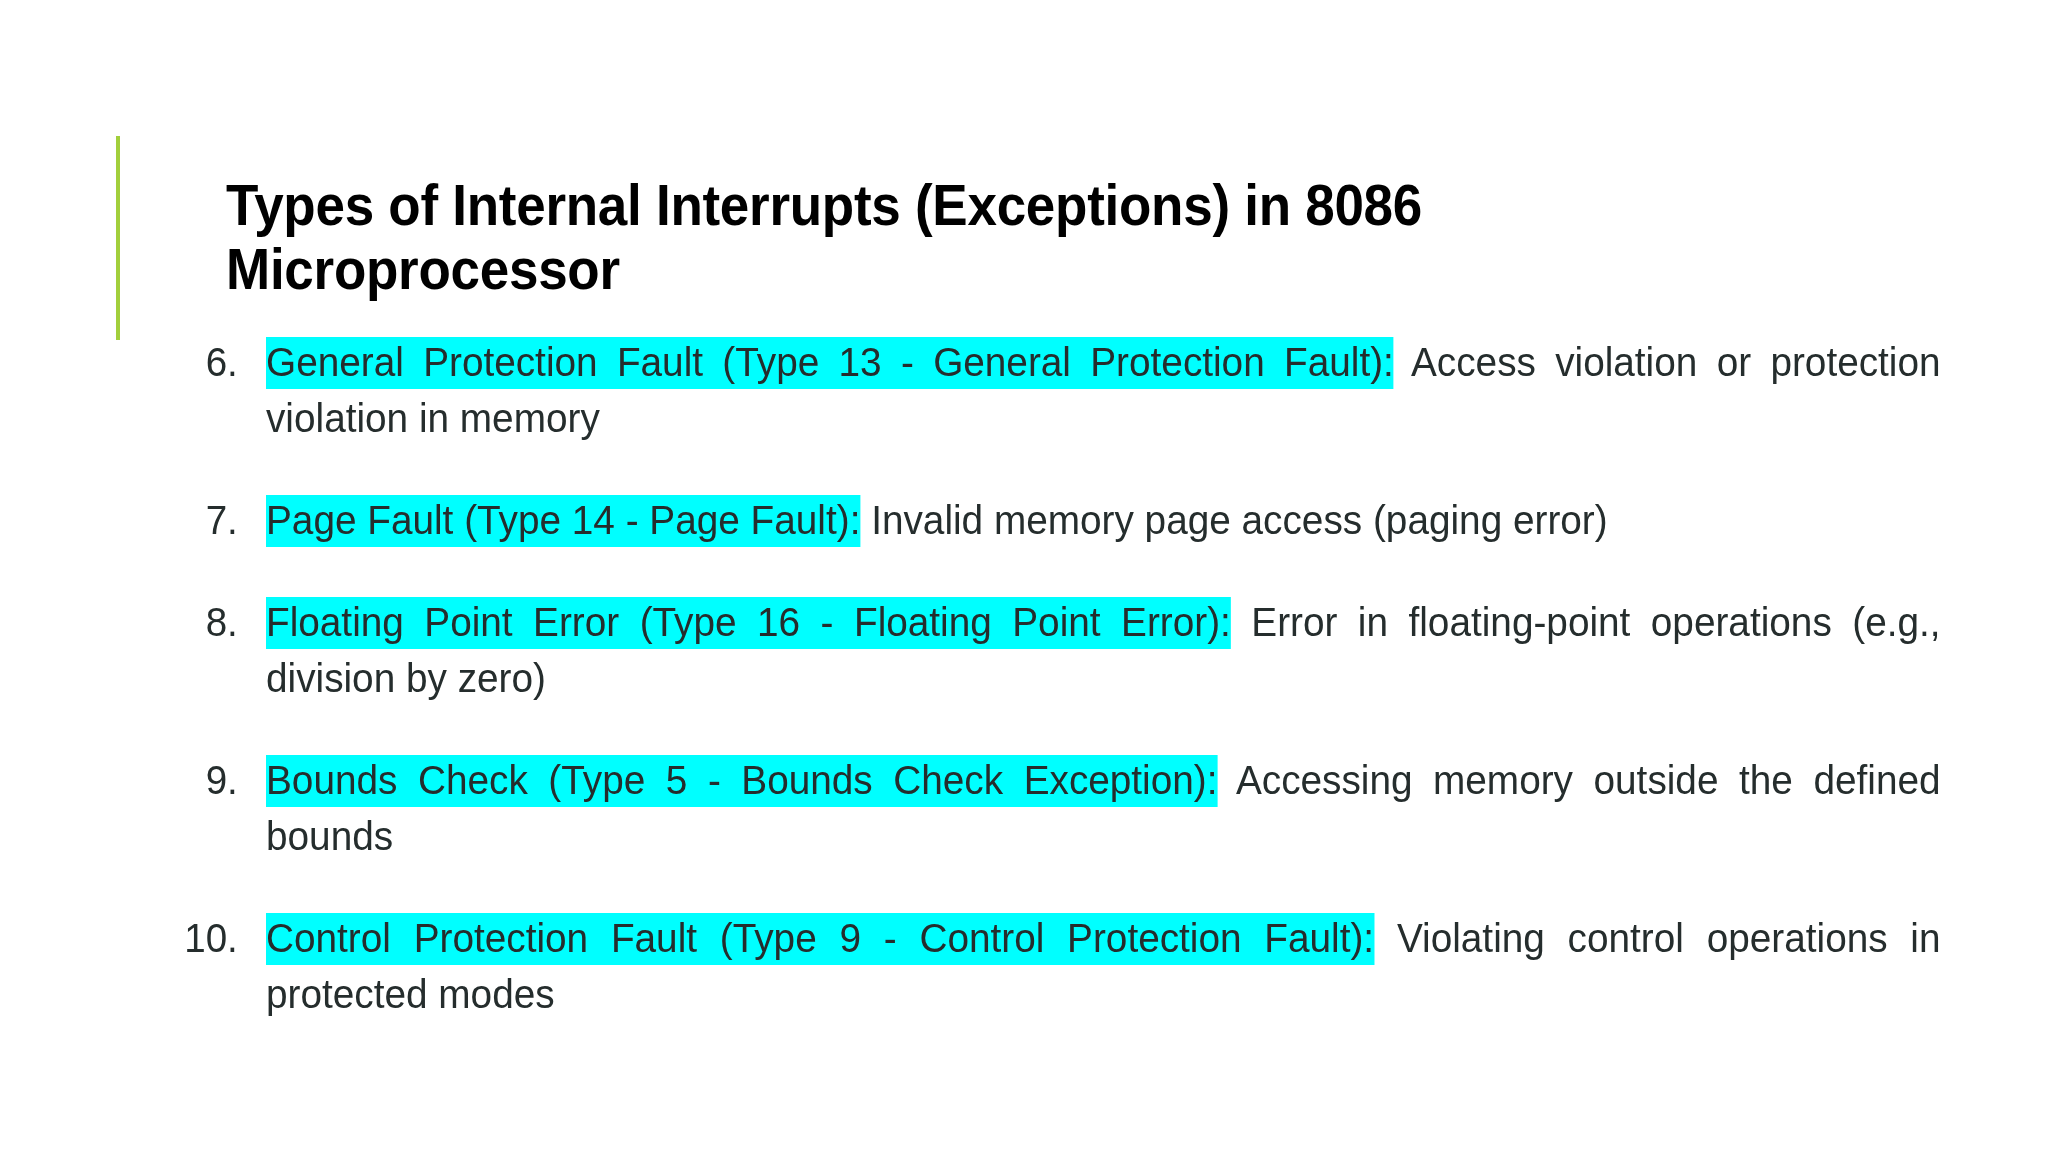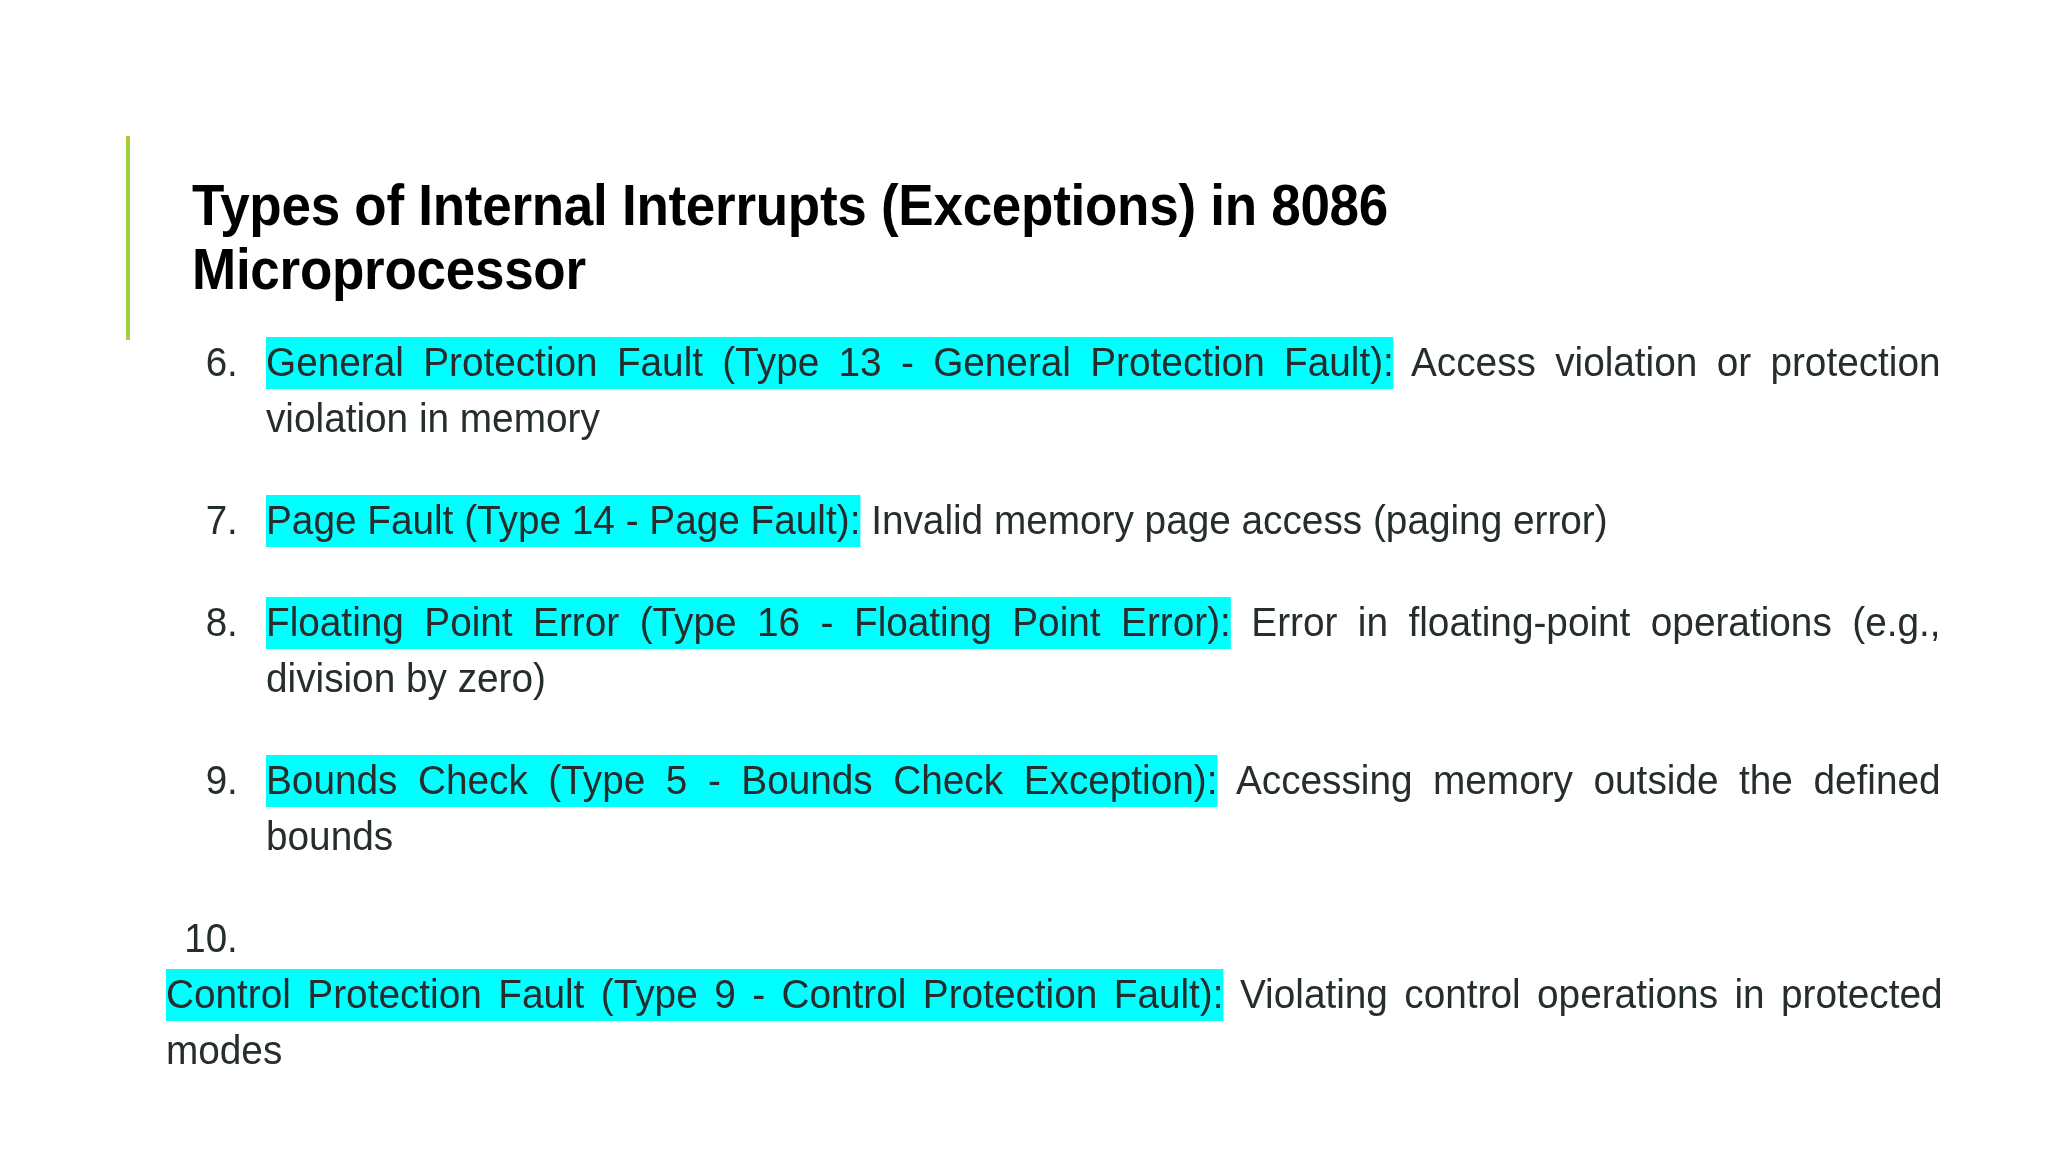--- a/index.html
+++ b/index.html
@@ -20,25 +20,26 @@
     position: relative;
     width: 2048px;
     height: 1152px;
     background: #ffffff;
     box-sizing: border-box;
   }
 
   
   .title-block {
     position: absolute;
-    left: 126px;
+    left: 116px;
     top: 136px;
     width: 1660px;
     display: flex;
     align-items: flex-start;
+    gap: 44px;
   }
   .accent-bar {
     width: 4px;
     min-width: 4px;
     background: #a2cf3c;
     margin-right: 62px;
     align-self: stretch;
   }
   .title-text {
     font-family: "Liberation Sans Narrow", "Liberation Sans", "DejaVu Sans", sans-serif;
@@ -58,21 +59,21 @@
     position: absolute;
     left: 126px;
     top: 318px;
     width: 1872px;
   }
   .list-item {
     display: flex;
     align-items: flex-start;
     margin-bottom: 46px;
   }
-  .list-item:last-child { margin-bottom: 12px; flex-direction: column; }
+  .list-item:last-child { margin-bottom: 12px; }
 
   .item-number {
     width: 100px;
     min-width: 100px;
     text-align: right;
     padding-right: 30px;
     box-sizing: border-box;
     font-family: "Liberation Sans Narrow", "Liberation Sans", "DejaVu Sans", sans-serif;
     font-size: 41px;
     line-height: 56px;

